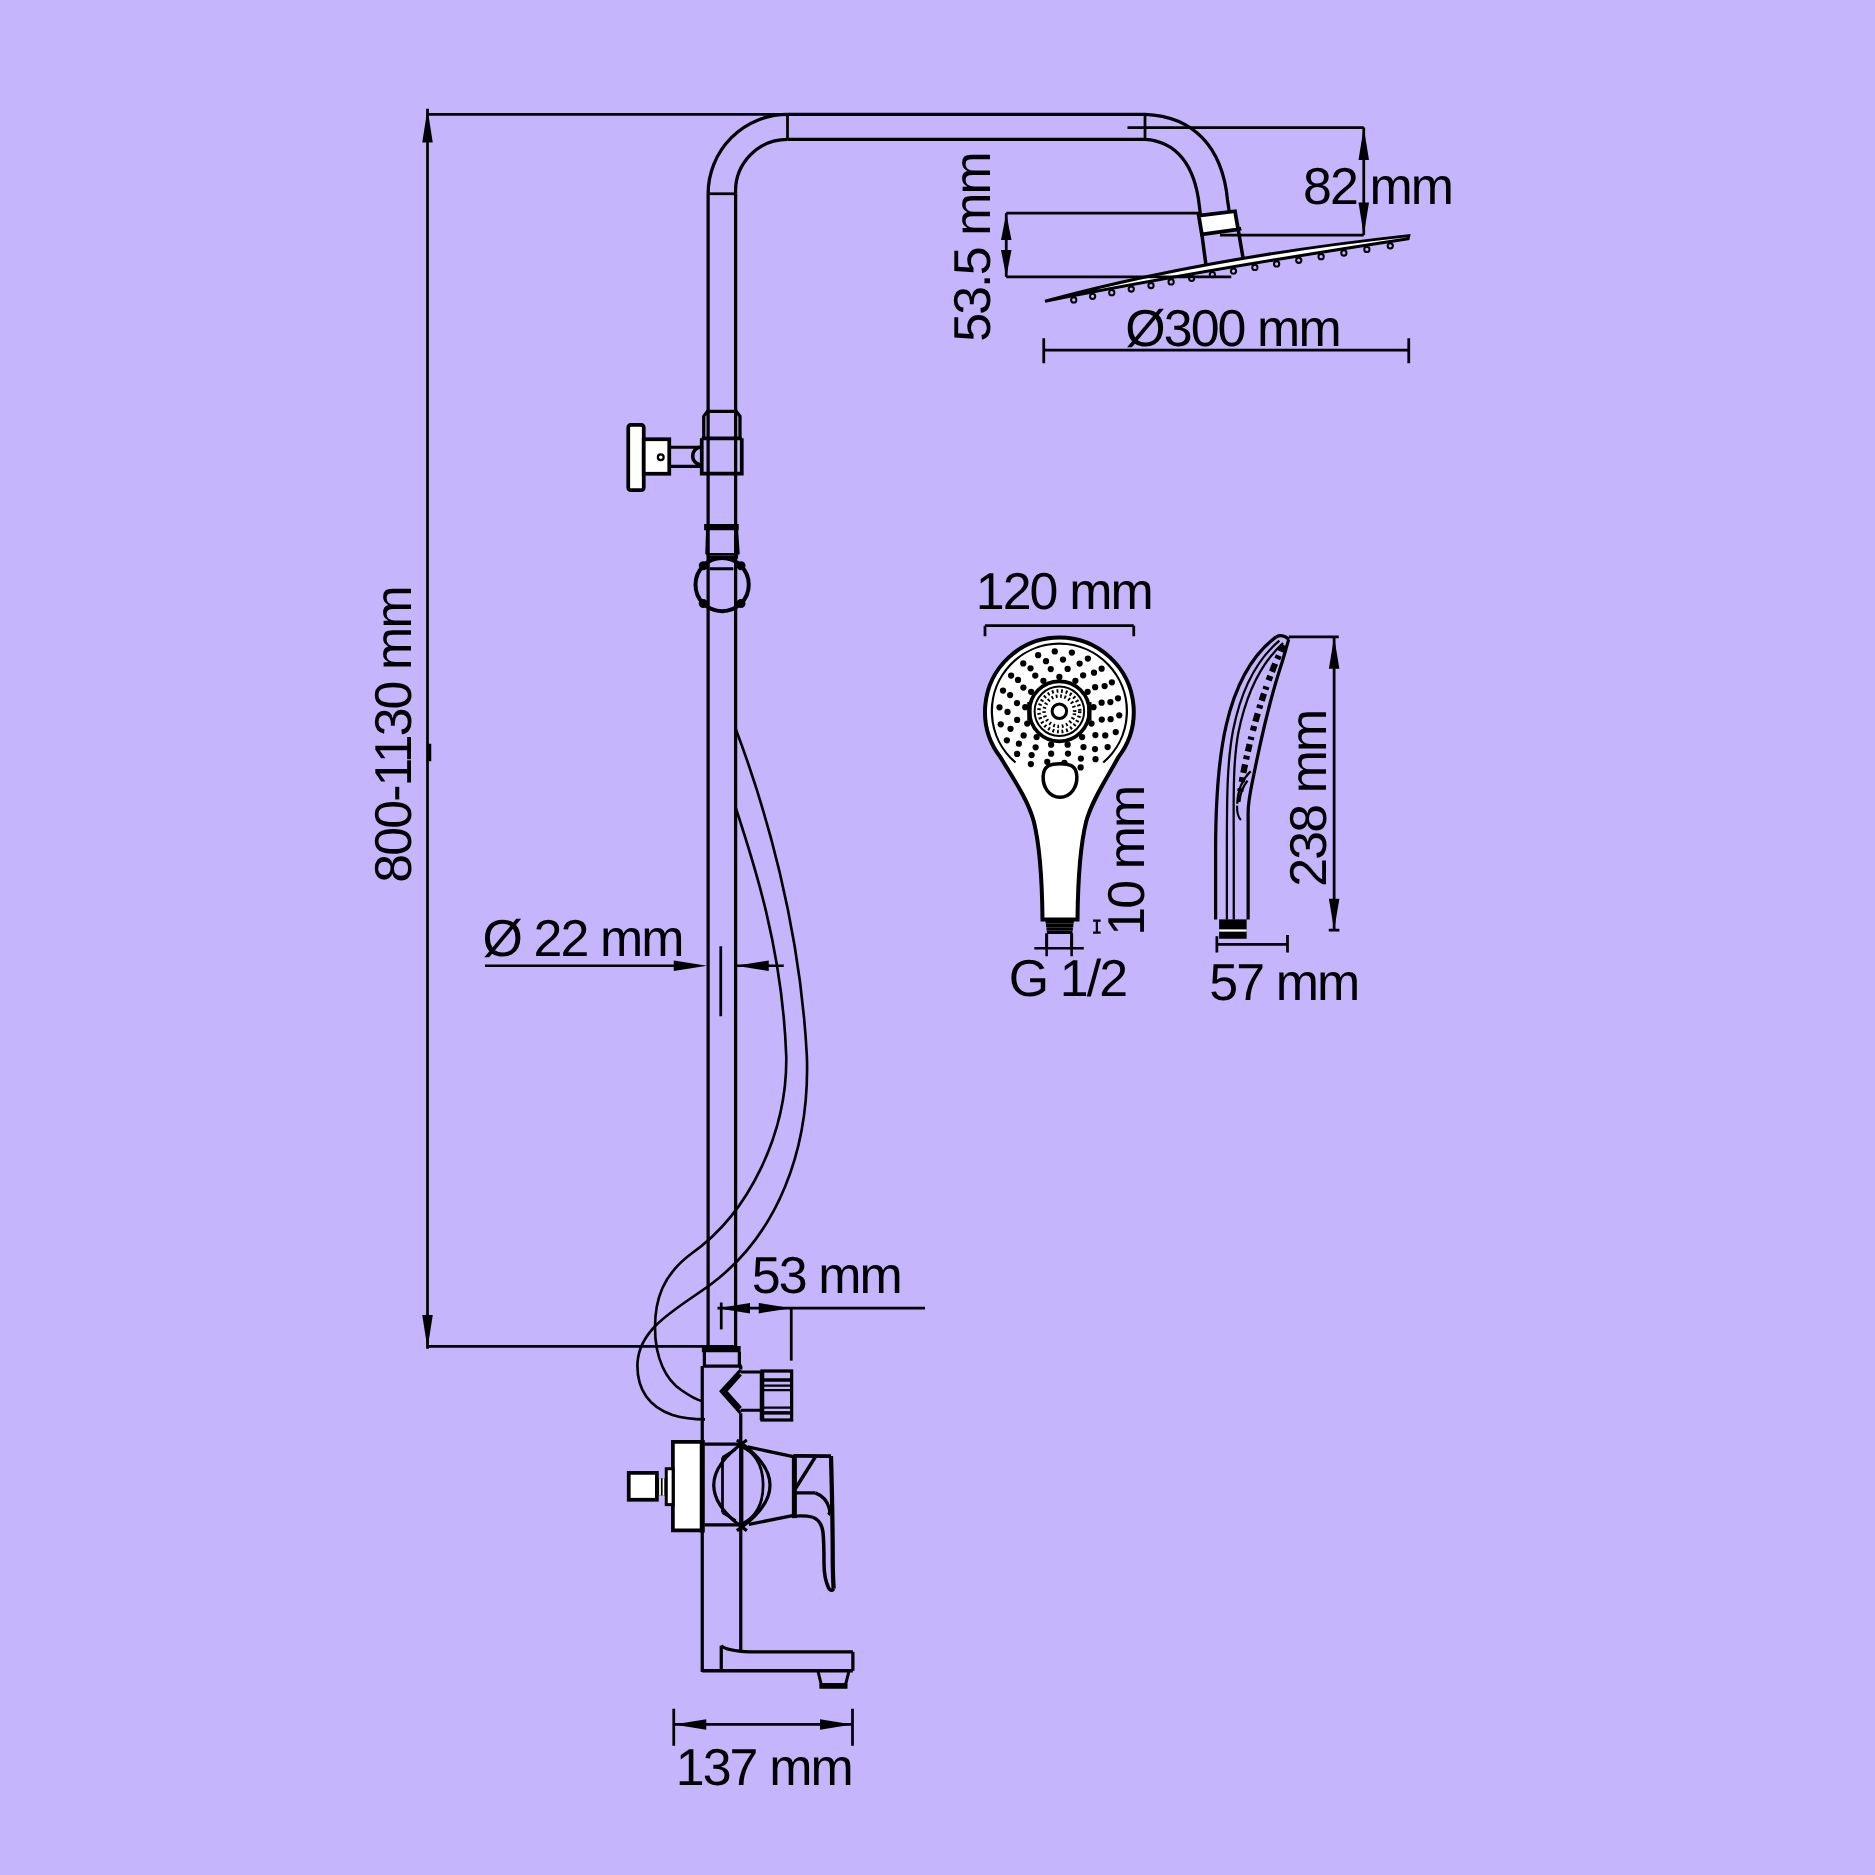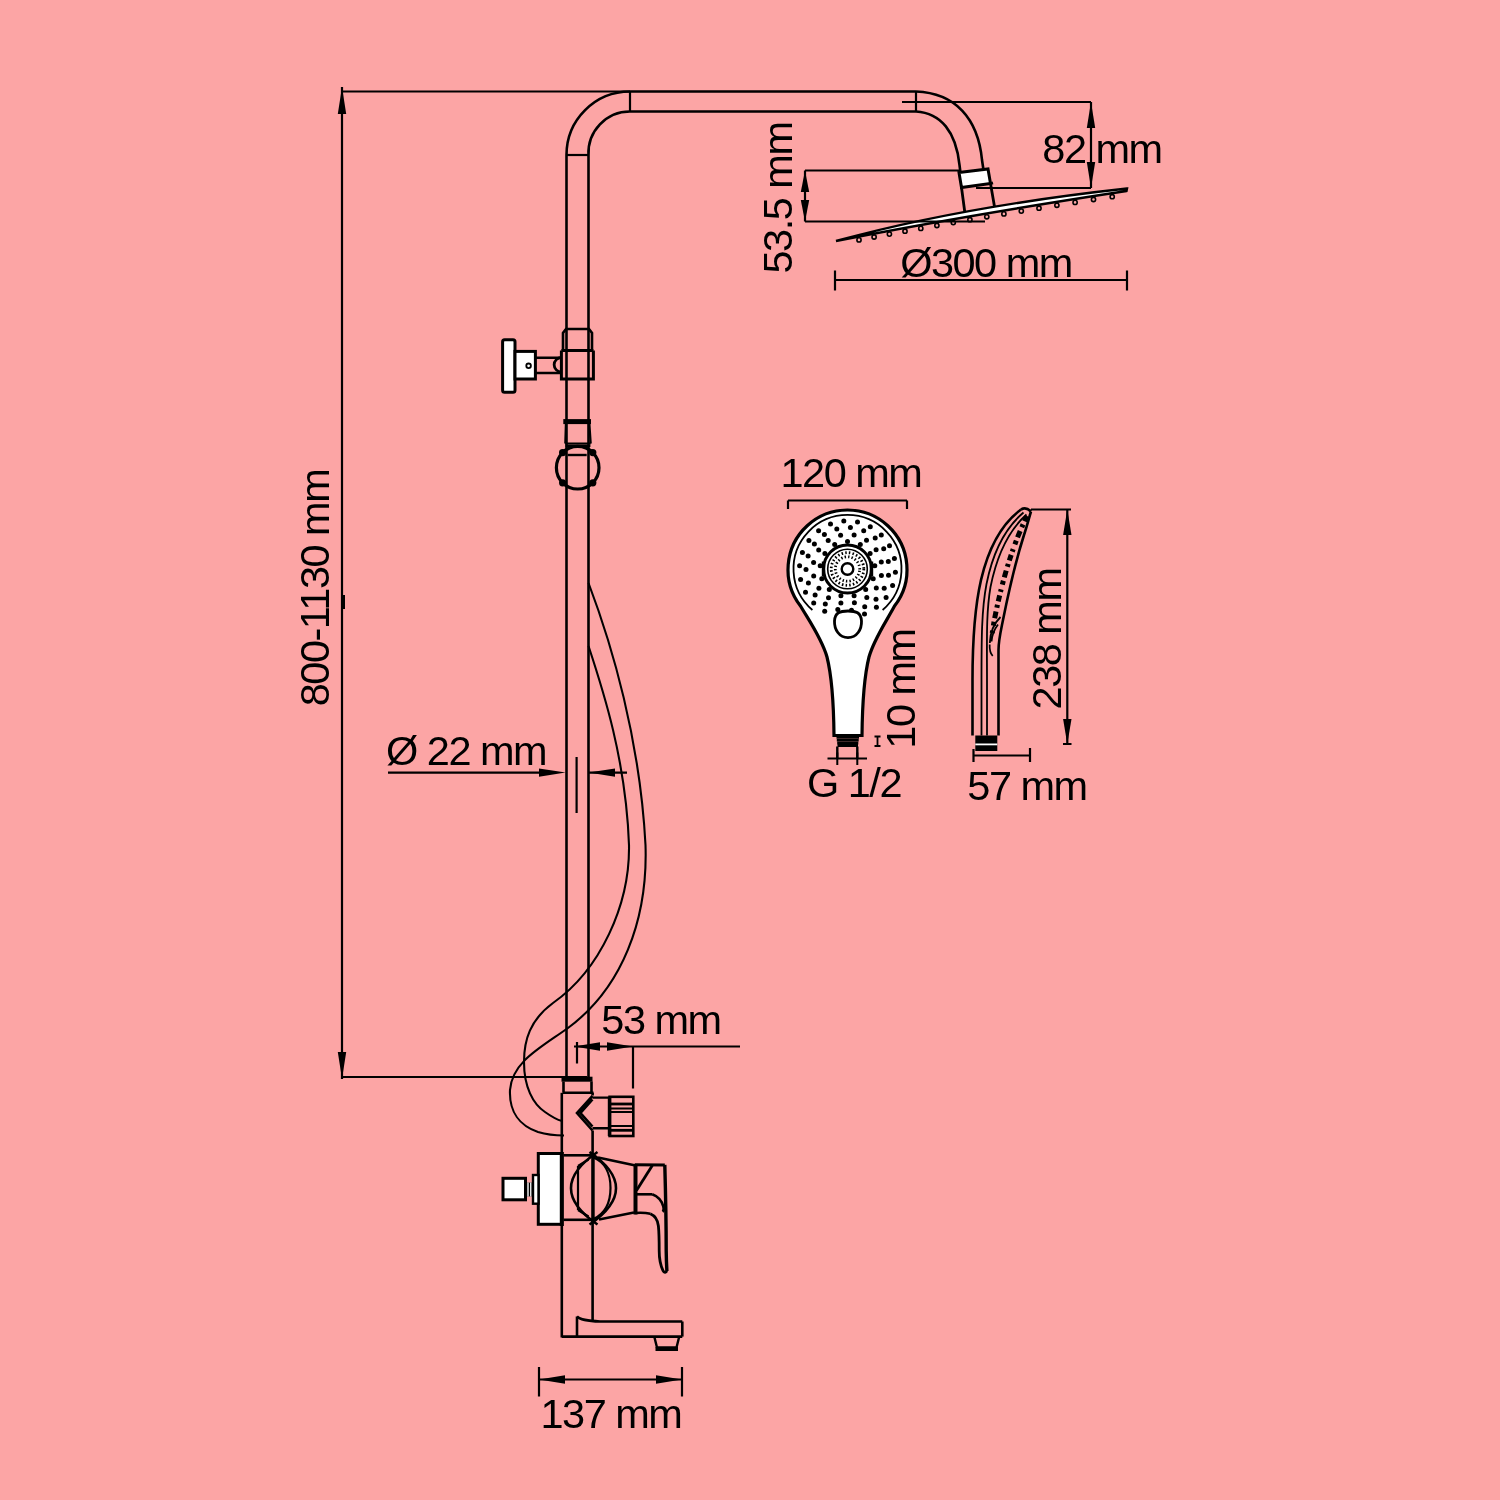--- a/index.html
+++ b/index.html
@@ -1,16 +1,16 @@
 <!DOCTYPE html>
 <html><head>
 <meta charset="utf-8">
 <style>
   html,body{margin:0;padding:0;background:#fff;}
-  .wrap{width:1500px;height:1500px;position:relative;background:#fca5a5;}
+  .wrap{width:1500px;height:1500px;position:relative;background:#c4b5fd;}
   text{font-family:"Liberation Sans",sans-serif;fill:#000;letter-spacing:-1.5px;}
 </style>
 </head>
 <body>
 <div class="wrap">
 <svg width="1500" height="1500" viewBox="0 0 1500 1500" fill="none" stroke-linecap="butt">
 
 <path d="M566.5,155 V1077" stroke="#000" stroke-width="2.6"></path>
 
 <path d="M588.5,155 V1077" stroke="#000" stroke-width="2.6"></path>

